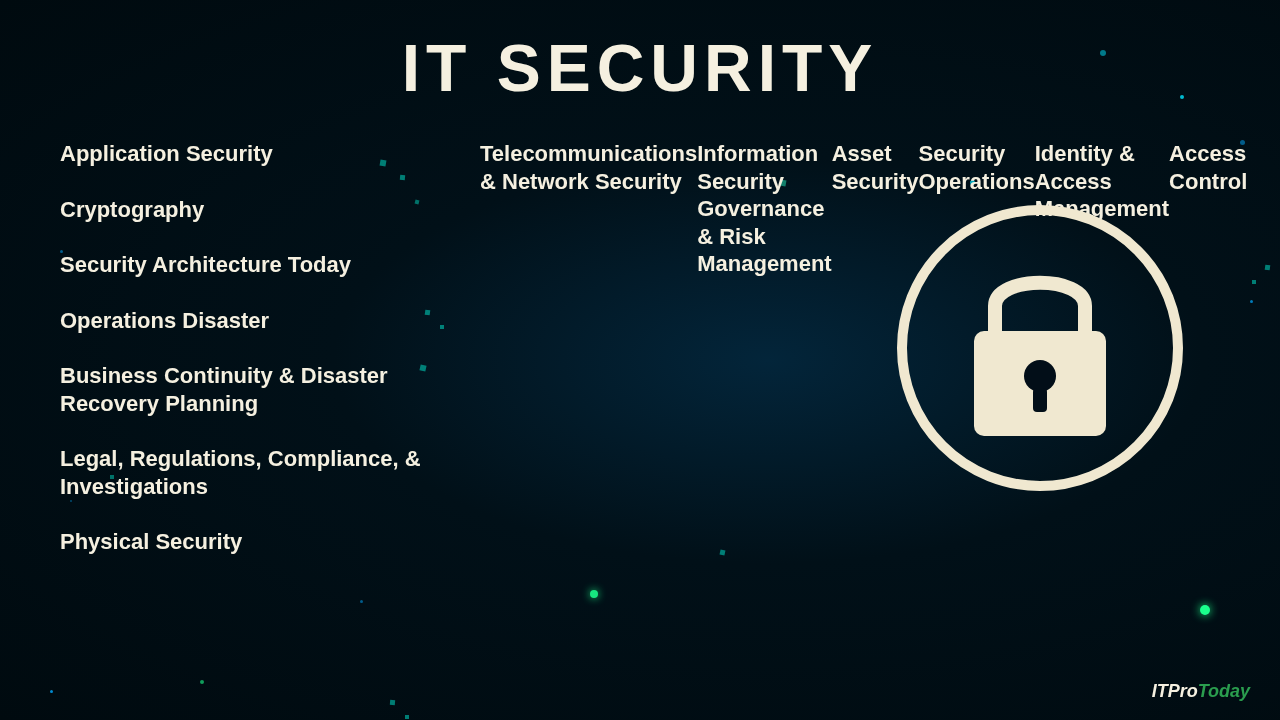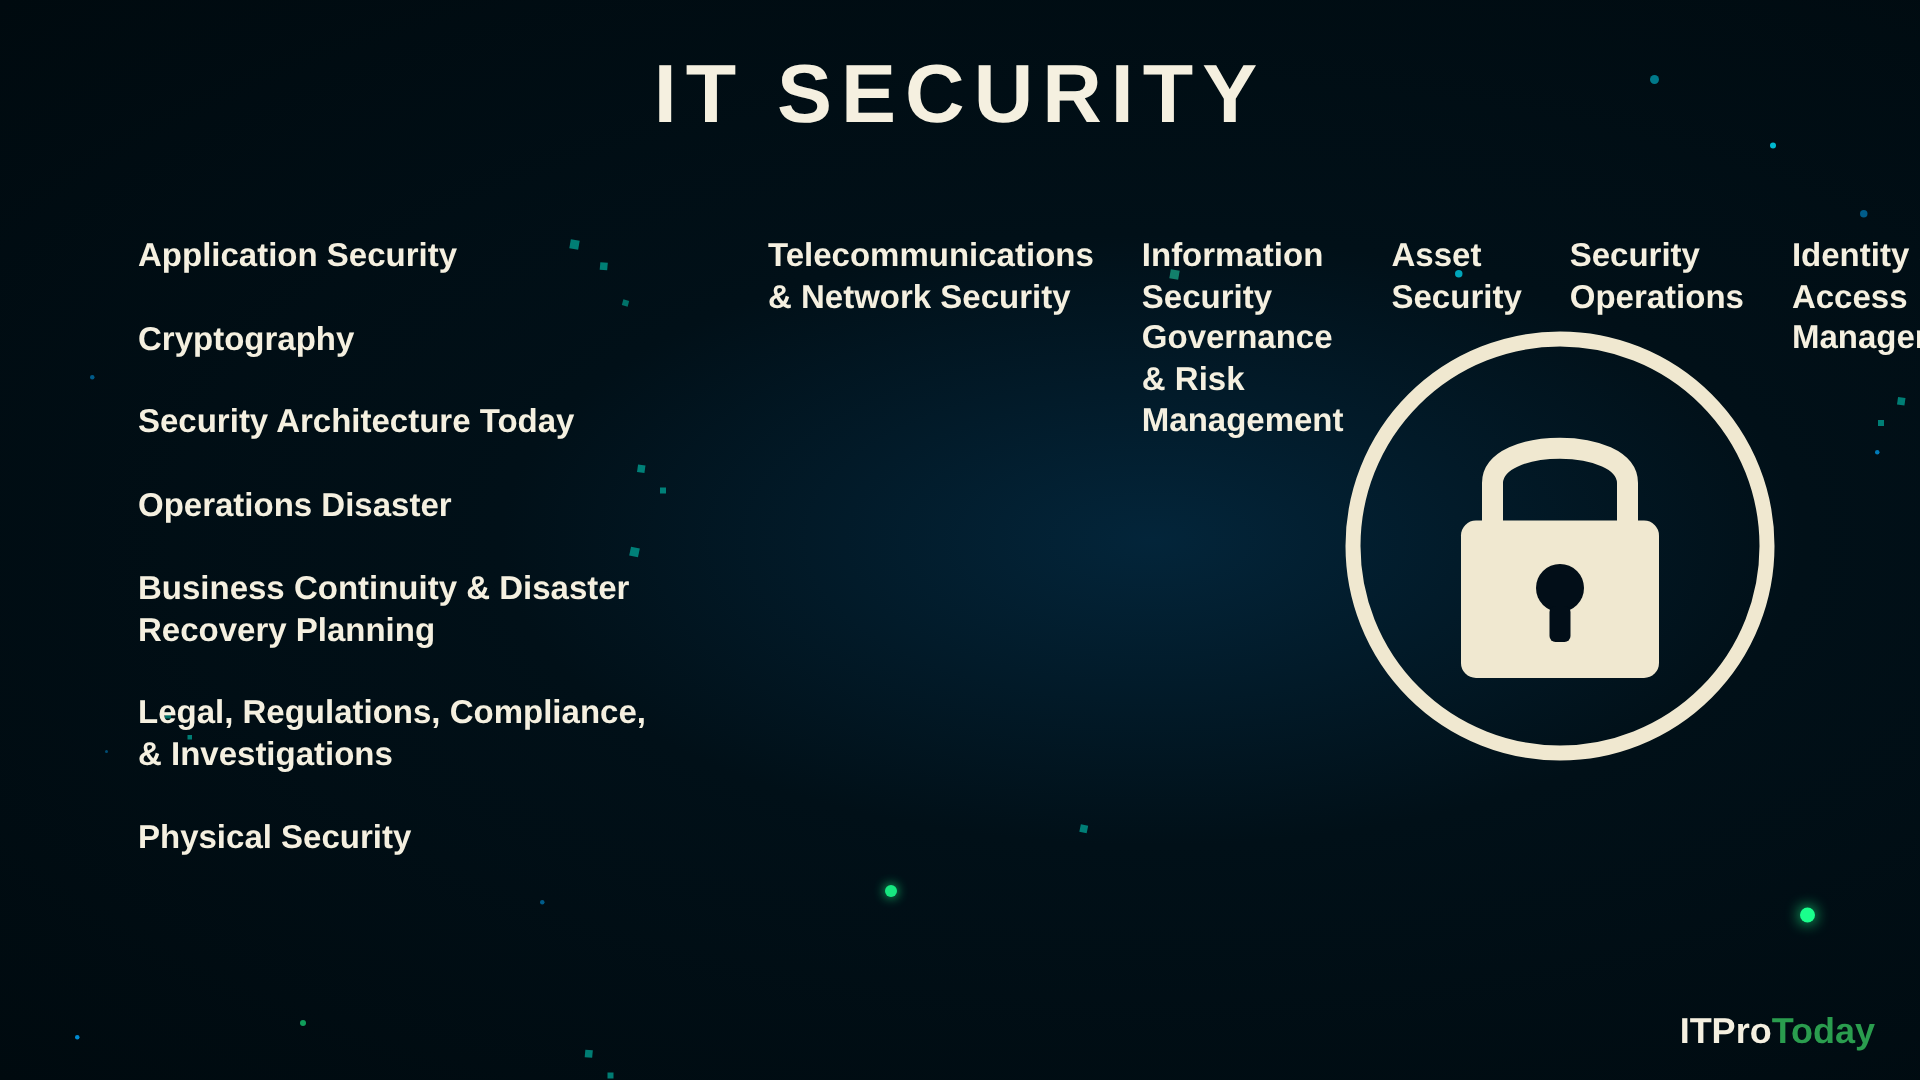--- a/index.html
+++ b/index.html
@@ -33,25 +33,25 @@
       position: relative;
       z-index: 10;
       width: 100%;
       height: 100%;
       padding: 30px 60px 20px 60px;
     }
 
     .title {
       text-align: center;
       color: #f5f0e0;
-      font-size: 55px;
+      font-size: 66px;
       font-weight: 900;
       letter-spacing: 6px;
       text-transform: uppercase;
-      margin-bottom: 48px;
+      margin-bottom: 20px;
       font-family: 'Arial Black', Arial, sans-serif;
     }
 
     .main-layout {
       display: flex;
       flex-direction: row;
       gap: 0;
       width: 100%;
     }
 
@@ -78,39 +78,39 @@
       margin-left: 30px;
     }
 
     .list-item {
       color: #f5f0e0;
       font-size: 22px;
       font-weight: 900;
       line-height: 1.25;
       padding: 14px 0;
       font-family: 'Arial Black', Arial, sans-serif;
-      margin-left: 32px;
     }
 
     
     .lock-circle {
       width: 300px;
       height: 300px;
     }
 
     
     .branding {
       position: absolute;
       bottom: 18px;
       right: 30px;
-      font-size: 24px;
+      font-size: 18px;
       font-weight: bold;
       color: #f5f0e0;
       font-family: Arial, sans-serif;
       z-index: 20;
+      font-style: italic;
     }
 
     .branding .itpro {
       color: #f5f0e0;
       font-weight: 700;
     }
 
     .branding .today {
       color: #2a9d4e;
       font-weight: 700;

